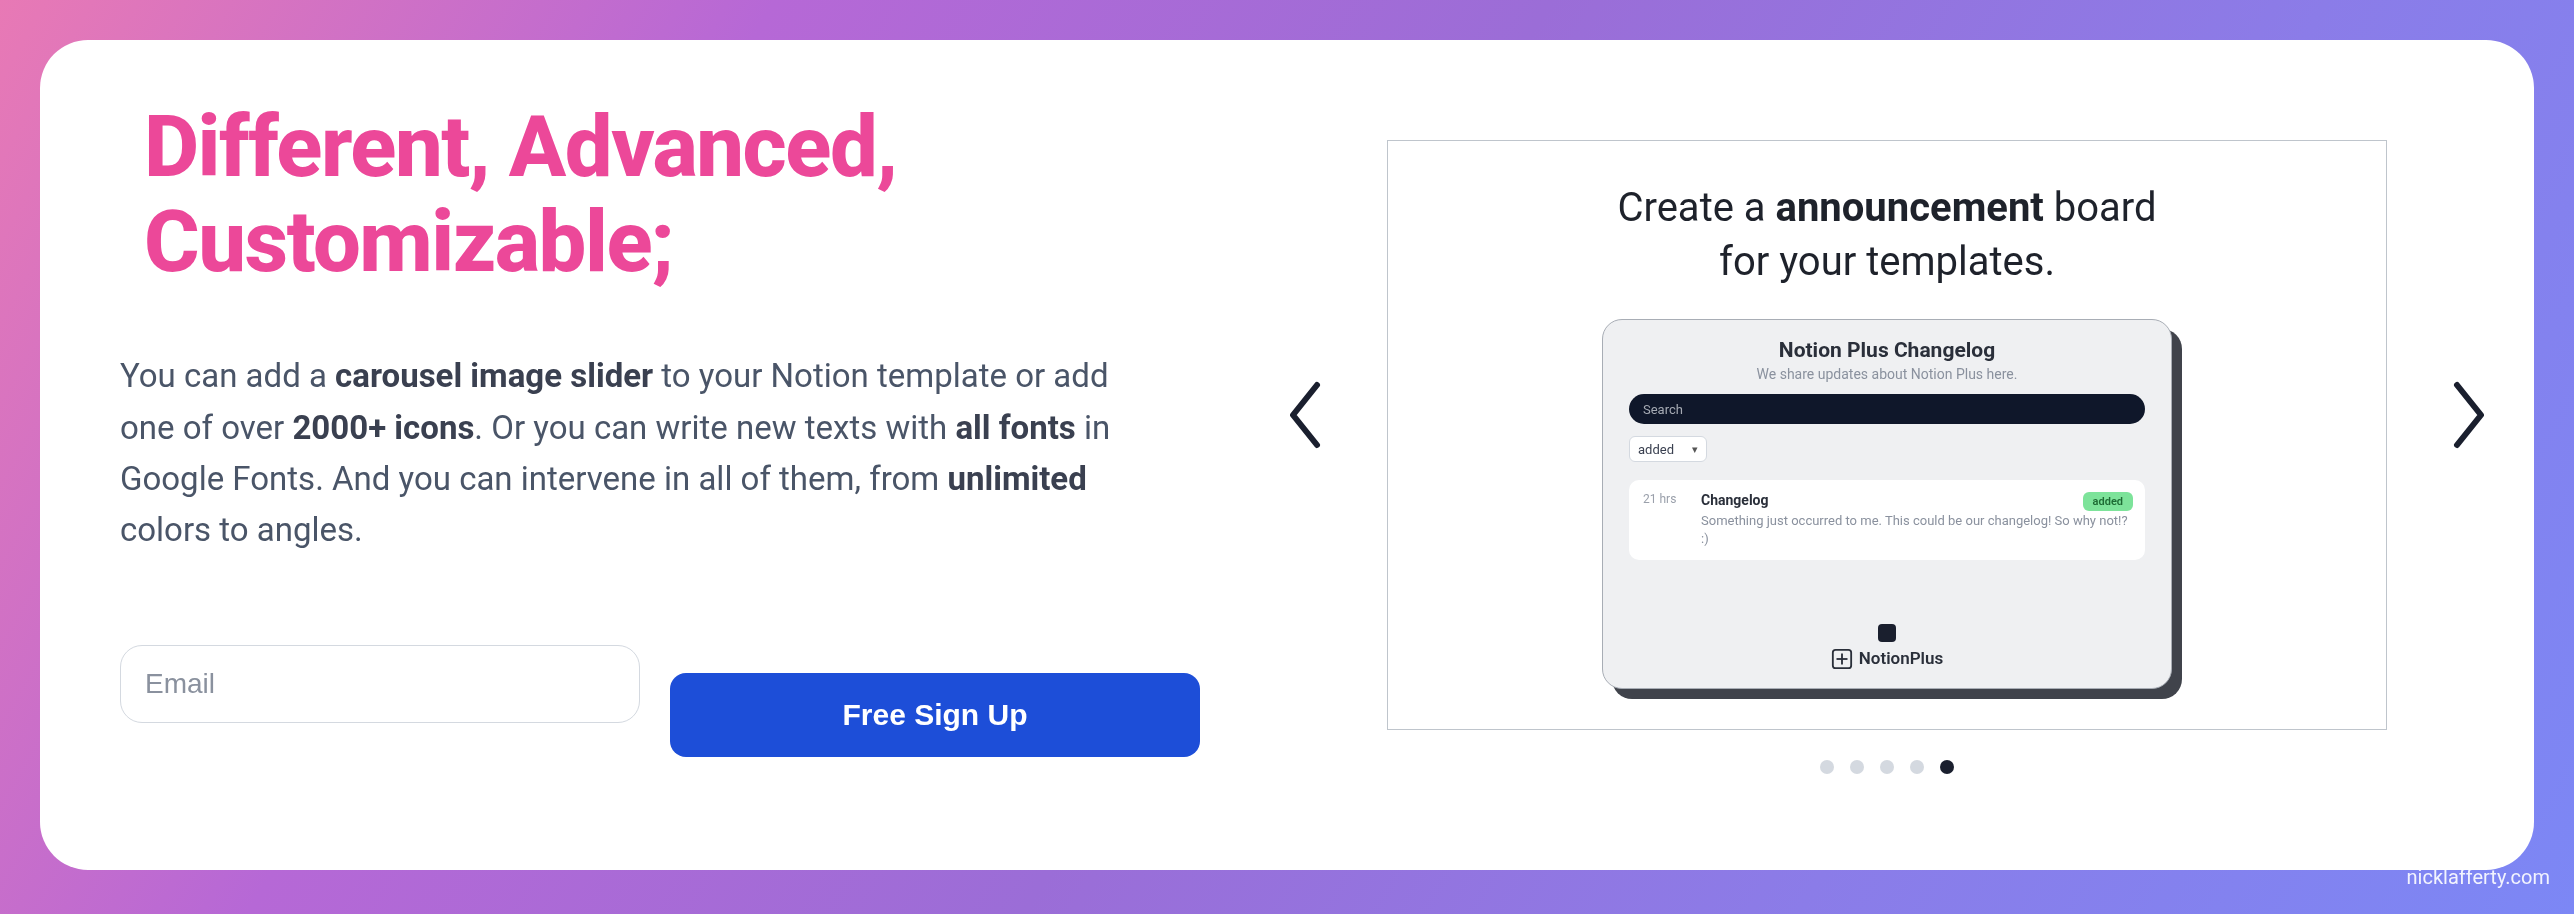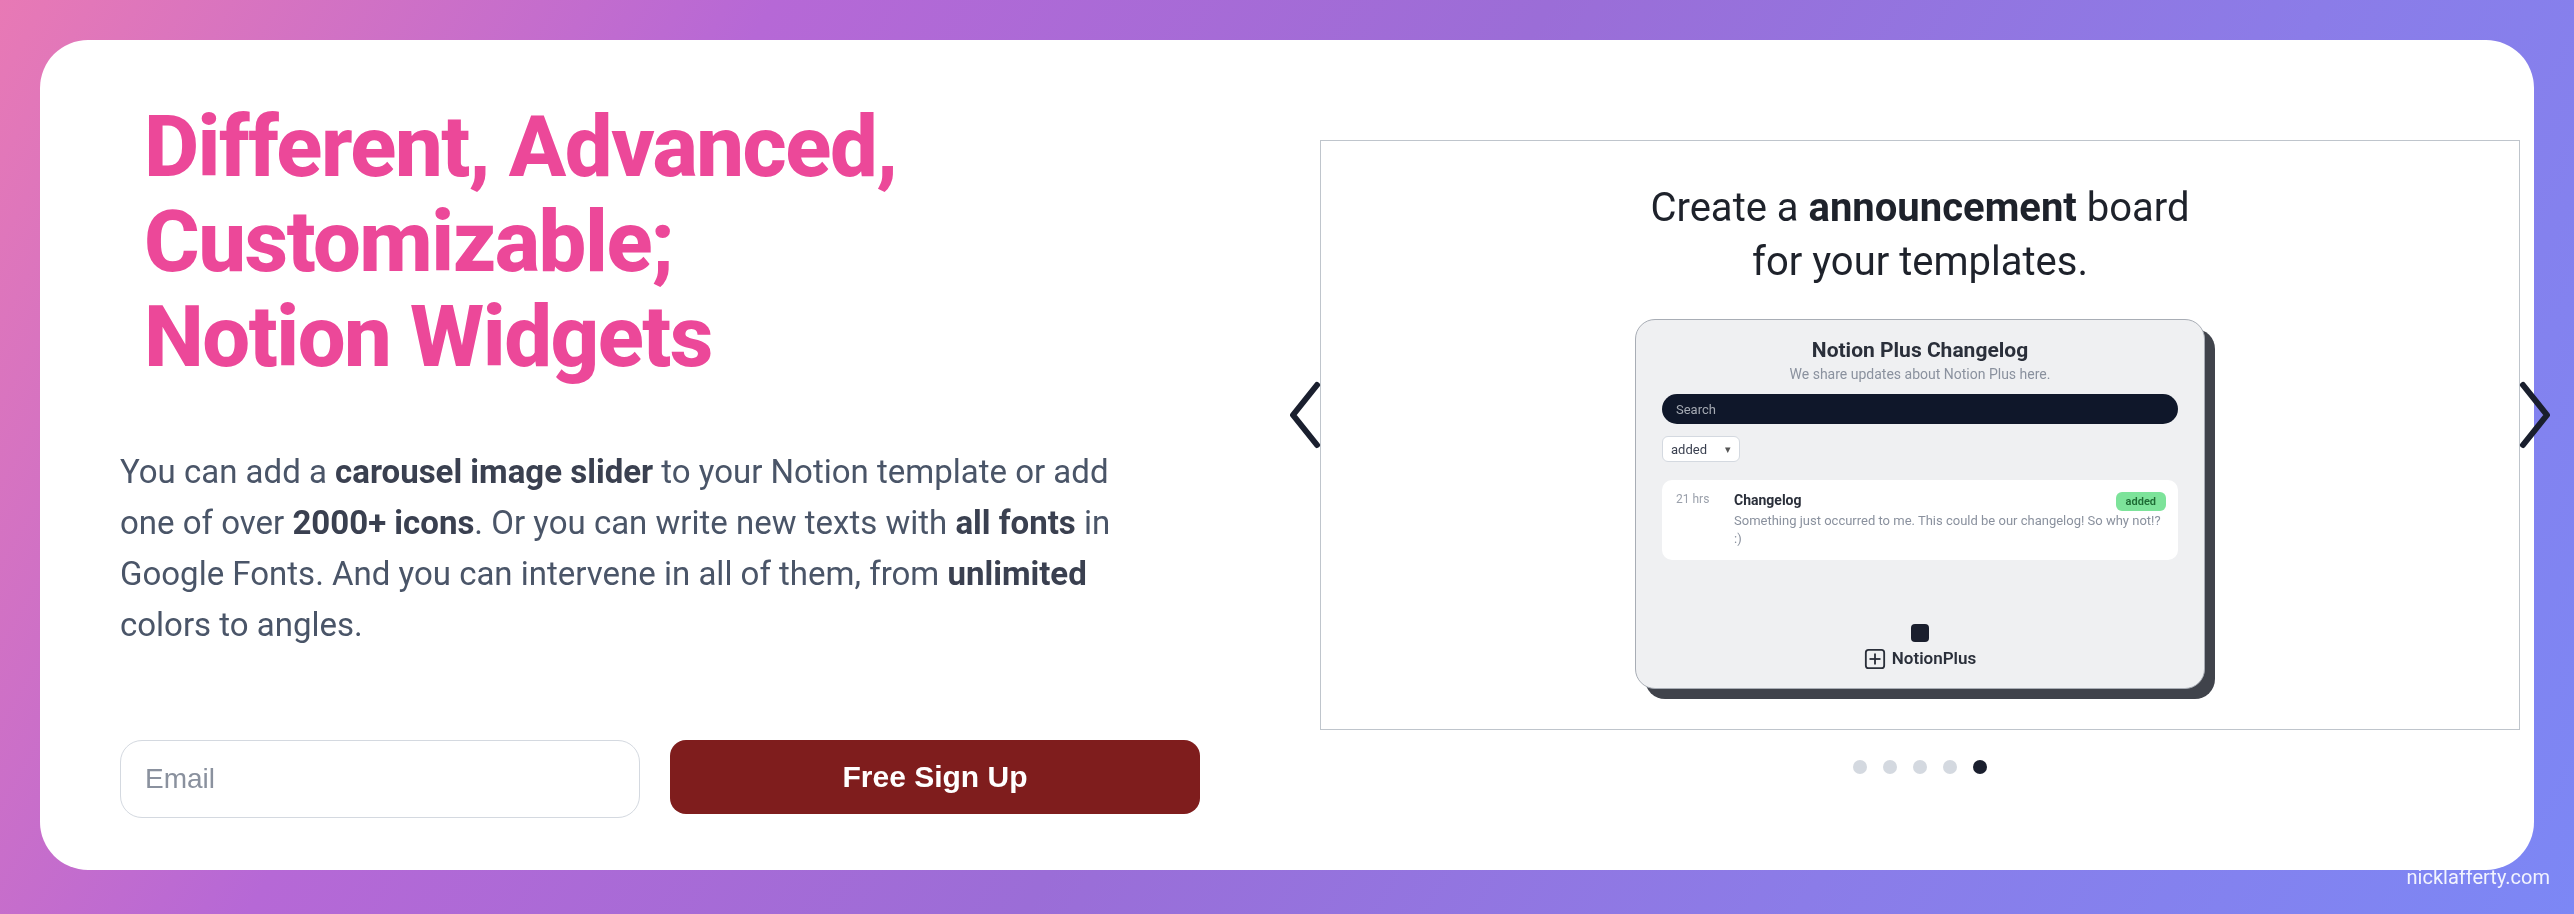--- a/index.html
+++ b/index.html
@@ -60,28 +60,29 @@
   height: 78px;
   border: 1.5px solid #d4d9e0;
   border-radius: 22px;
   padding: 0 24px;
   font-size: 28px;
   color: #333;
 }
 .email-input::placeholder { color: #8a919e; }
 .signup-btn {
   flex: 0 0 530px;
-  height: 74px;
-  background: #7f1d1d;
+  height: 84px;
+  background: #1d4ed8;
   color: #fff;
   border: none;
   border-radius: 16px;
   font-size: 30px;
   font-weight: 700;
   cursor: pointer;
+  margin-top: 28px;
 }
 .right {
   flex: 1;
   display: flex;
   flex-direction: column;
   align-items: center;
   position: relative;
 }
 .carousel {
   position: relative;
@@ -99,21 +100,21 @@
   justify-content: center;
   cursor: pointer;
   position: absolute;
   top: 50%;
   transform: translateY(-50%);
 }
 .arrow.left-arrow { left: -40px; }
 .arrow.right-arrow { right: -40px; }
 .arrow svg { width: 36px; height: 68px; }
 .slide {
-  width: 1200px;
+  width: 1000px;
   height: 590px;
   border: 1.5px solid #bfc5cc;
   background: #fff;
   display: flex;
   flex-direction: column;
   align-items: center;
   padding: 40px 40px 30px 40px;
 }
 .slide-title {
   font-size: 40px;
@@ -254,21 +255,20 @@
 .dot.active { background: #1a1f2e; }
 </style>
 </head>
 <body>
 
 <div class="card">
   <div class="left">
     <h1 class="heading">
       <span>Different, Advanced,</span><br>
       <span>Customizable;</span><br>
-      <span>Notion Widgets</span>
     </h1>
     <p class="desc">
       <span>You can add a </span><b>carousel image slider</b><span> to your Notion template or add one of over </span><b>2000+ icons</b><span>. Or you can write new texts with </span><b>all fonts</b><span> in Google Fonts. And you can intervene in all of them, from </span><b>unlimited</b><span> colors to angles.</span>
     </p>
     <div class="form-row">
       <input class="email-input" type="email" placeholder="Email" style="">
       <button class="signup-btn">Free Sign Up</button>
     </div>
   </div>
 

